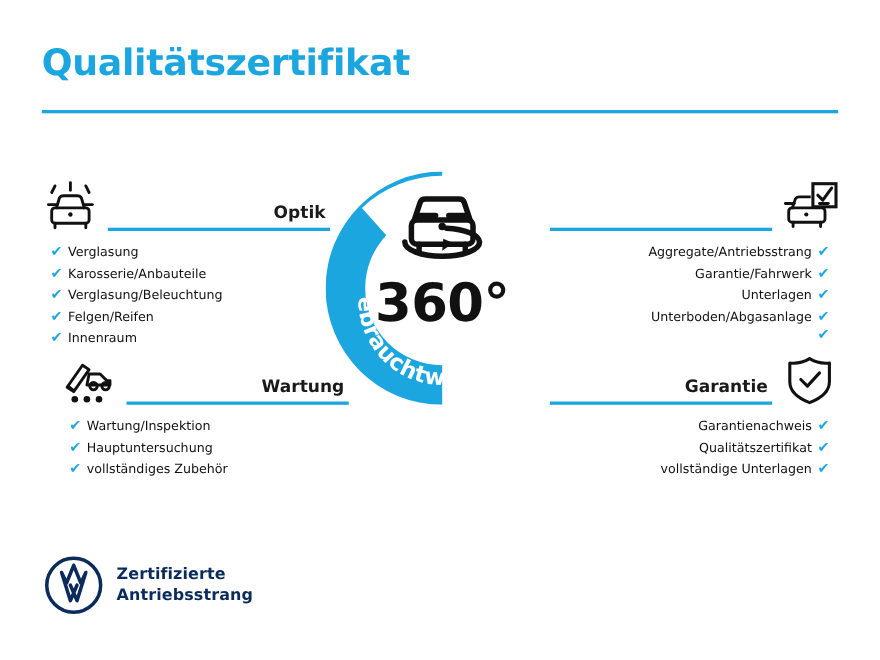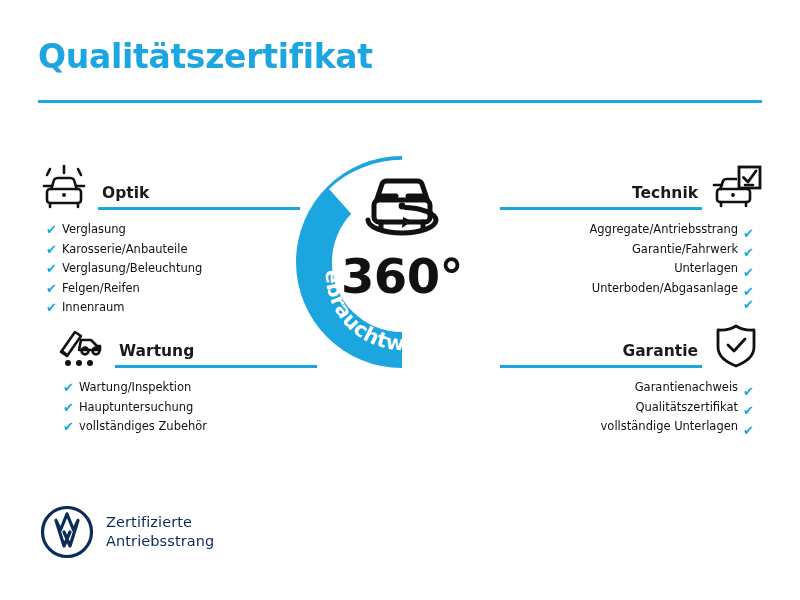--- a/index.html
+++ b/index.html
@@ -65,21 +65,21 @@
     flex: 1 1 auto;
     padding-bottom: 2px;
   }
   .sec-title {
     font-size: 15.5px;
     font-weight: bold;
     color: #1a1a1a;
     line-height: 1.1;
     padding: 0 4px 5px 4px;
   }
-  .left .sec-title  { text-align: left; }
+  .left .sec-title  { text-align: right; }
   .right .sec-title { text-align: right; }
   .sec-underline {
     height: 3px;
     background: #1CA6E0;
     width: 100%;
   }
   .left  .sec-title-wrap { margin-left: 8px; }
   .right .sec-title-wrap { margin-right: 8px; }
 
   .sec-list {
@@ -89,21 +89,21 @@
   }
   .sec-list li {
     font-size: 11.5px;
     line-height: 19.5px;
     color: #111111;
     white-space: nowrap;
     display: flex;
     align-items: center;
   }
   .left  .sec-list li { justify-content: flex-start; padding-left: 8px; }
-  .right .sec-list li { justify-content: flex-end;   padding-right: 8px; align-items: flex-end; }
+  .right .sec-list li { justify-content: flex-end;   padding-right: 8px; }
 
   .check {
     color: #1CA6E0;
     font-size: 13px;
     font-weight: bold;
     line-height: 1;
   }
   .left  .check { margin-right: 5px; }
   .right .check { margin-left: 5px; }
 
@@ -136,21 +136,21 @@
     top: 505px;
     display: flex;
     align-items: center;
   }
   .vw-logo { width: 54px; height: 54px; flex: 0 0 54px; }
   .vw-logo svg { display: block; width: 100%; height: 100%; }
   .vw-text {
     margin-left: 12px;
     color: #0B2B5B;
     font-size: 14.5px;
-    font-weight: normal;
+    font-weight: bold;
     line-height: 19px;
     letter-spacing: 0.1px;
   }
 </style>
 </head>
 <body>
 
 <div class="page-title">Qualitätszertifikat</div>
 <div class="header-rule"></div>
 
@@ -234,21 +234,20 @@
     <li>
         <span class="check">✔</span>
         <span>vollständiges Zubehör</span>
       </li>
   </ul>
 </div>
 
 <div class="section sec-technik right">
   <div class="sec-head right">
     <div class="sec-title-wrap">
-      <div class="sec-title">Technik</div>
       <div class="sec-underline"></div>
     </div>
     <span class="sec-icon">
       <svg viewBox="0 0 52 48">
         <path d="M10 26 L13 17 Q14 15 17 15 L27 15" fill="none" stroke="#111" stroke-width="2.6" stroke-linejoin="round"></path>
         <rect x="7" y="25" width="33" height="13" rx="3" fill="none" stroke="#111" stroke-width="2.6"></rect>
         <line x1="4" y1="21" x2="12" y2="21" stroke="#111" stroke-width="2.6" stroke-linecap="round"></line>
         <line x1="35" y1="21" x2="43" y2="21" stroke="#111" stroke-width="2.6" stroke-linecap="round"></line>
         <circle cx="23" cy="31" r="1.9" fill="#111"></circle>
         <line x1="11" y1="38" x2="11" y2="42" stroke="#111" stroke-width="2.6" stroke-linecap="round"></line>

